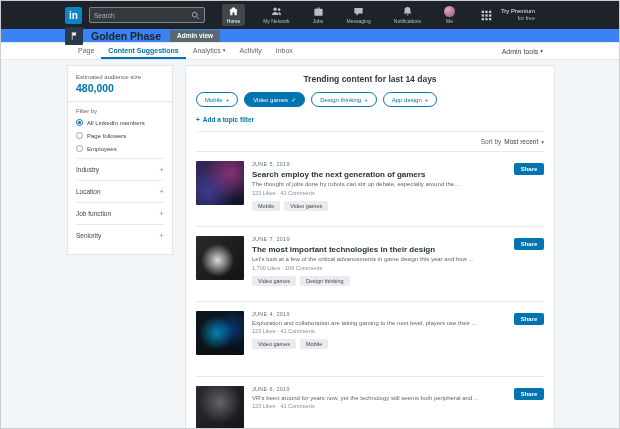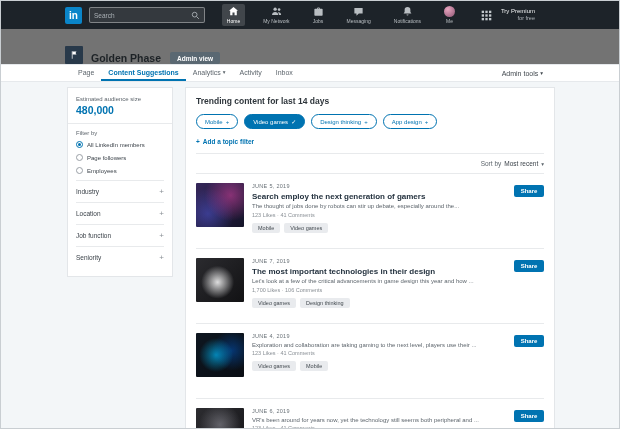--- a/index.html
+++ b/index.html
@@ -18,21 +18,21 @@
   .nav-item{ display:flex; flex-direction:column; align-items:center; gap:1px; color:#b9bec2; font-size:5px; padding:2px 5px; border-radius:2px; cursor:pointer; }
   .nav-item .nicon{ display:flex; height:11px; align-items:center; }
   .nav-item.active{ color:#ffffff; background:rgba(255,255,255,.16); }
   .avatar{ width:11px; height:11px; border-radius:50%; background:radial-gradient(circle at 35% 30%, #e8a6c0, #8d5472); }
   .grid-ico{ color:#c3c8cc; display:flex; margin:0 9px 0 4px; }
   .premium{ text-align:right; line-height:1.25; flex-shrink:0; }
   .premium .l1{ color:#f0f2f3; font-size:6px; }
   .premium .l2{ color:#aeb4b8; font-size:5.5px; }
 
   
-  .company-bar{ height:36px; background:#737373; display:flex; align-items:flex-end; padding:0 64px; border-bottom:1px solid #e6e9ec; }
+  .company-bar{ height:14px; background:#3b82f6; display:flex; align-items:center; padding:0 64px; border-bottom:1px solid #e6e9ec; }
   .company-logo{ width:18px; height:18px; background:#28394a; border-radius:1px; display:flex; align-items:center; justify-content:center; flex-shrink:0; }
   .company-name{ font-size:10.5px; font-weight:bold; color:#1d2226; margin-left:8px; }
   .admin-badge{ background:#5a6872; color:#fff; font-size:6.5px; font-weight:bold; padding:2.5px 7px; border-radius:2px; margin-left:9px; }
 
   
   .tabbar{ height:17px; background:#fff; display:flex; align-items:stretch; padding:0 76px 0 70px; border-bottom:1px solid #e6e9ec; }
   .tab{ display:flex; align-items:center; gap:2px; padding:0 7px; font-size:7px; color:#5e666d; cursor:pointer; border-bottom:2px solid transparent; }
   .tab.active{ color:#0073b1; font-weight:bold; border-bottom-color:#0073b1; }
   .caret{ font-size:5.5px; }
   .admin-tools{ margin-left:auto; display:flex; align-items:center; gap:2px; font-size:7px; color:#42494f; cursor:pointer; }
@@ -48,21 +48,21 @@
   .filter-by{ font-size:6px; color:#5e666d; margin-bottom:5px; }
   .radio-row{ display:flex; align-items:center; gap:4px; margin:0 0 6px; cursor:pointer; }
   .radio{ width:7px; height:7px; border:1px solid #9aa0a6; border-radius:50%; flex-shrink:0; position:relative; }
   .radio.checked{ border-color:#0073b1; }
   .radio.checked::after{ content:""; position:absolute; inset:1px; border-radius:50%; background:#0073b1; }
   .radio-label{ font-size:6px; color:#3c434a; }
   .side-section{ display:flex; justify-content:space-between; align-items:center; padding:6.5px 0; border-top:1px solid #e8eaec; font-size:6.5px; color:#3c434a; cursor:pointer; }
   .plus{ color:#8a9096; font-size:8px; line-height:1; }
 
   .main{ flex:1; padding:8px 10px; min-height:420px; }
-  .trend-title{ font-size:8.5px; color:#2f363c; font-weight:600; }
+  .trend-title{ font-size:8.5px; color:#2f363c; font-weight:600;text-align:center; }
   .topics{ display:flex; gap:6px; margin-top:8px; }
   .topic{ display:inline-flex; align-items:center; gap:3px; border:1px solid #0073b1; background:#fff; color:#0073b1; font-size:6px; font-family:inherit; padding:3px 8px; border-radius:9px; cursor:pointer; }
   .topic .mark{ font-size:6px; }
   .topic.selected{ background:#0073b1; color:#fff; }
   .add-topic{ display:flex; align-items:center; gap:3px; color:#0073b1; font-size:6.5px; font-weight:bold; margin:9px 0 8px; cursor:pointer; }
   .sort-row{ display:flex; justify-content:flex-end; align-items:center; gap:3px; border-top:1px solid #e8eaec; padding:6px 0; font-size:6.5px; color:#5e666d; }
   .sort-value{ color:#3c434a; }
 
   .card{ display:flex; gap:8px; padding-top:9px; height:75px; border-top:1px solid #e8eaec; }
   .thumb{ width:48px; height:44px; border-radius:1px; flex-shrink:0; }

